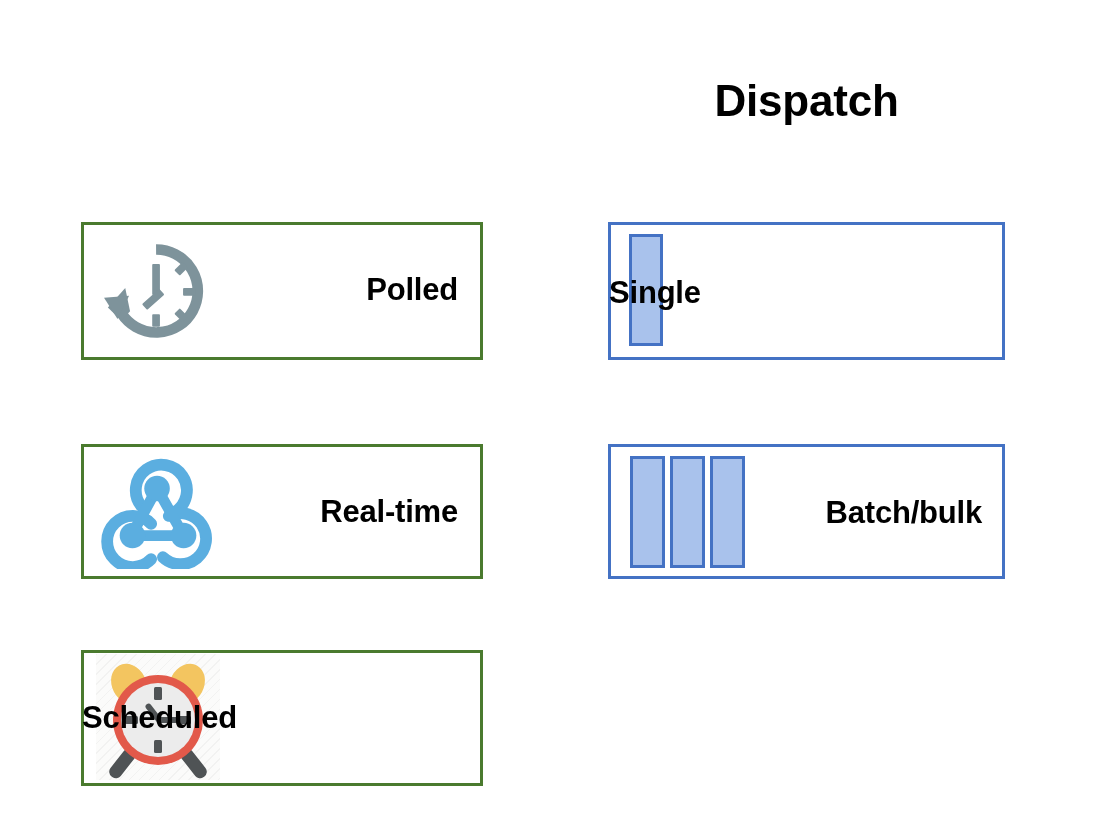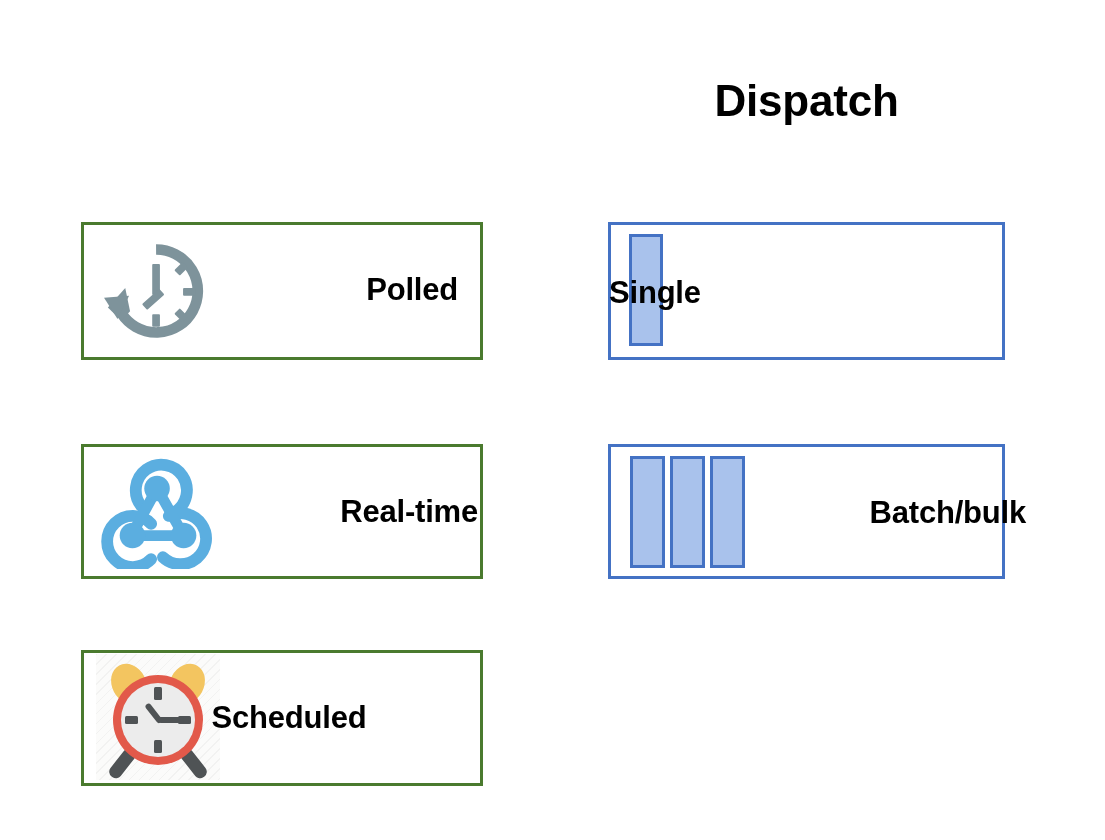--- a/index.html
+++ b/index.html
@@ -81,24 +81,24 @@
   
   #icon-polled    { left: 100px; top: 238px; width: 116px; height: 106px; }
   #icon-realtime  { left: 100px; top: 455px; width: 118px; height: 114px; }
   #icon-scheduled { left: 96px;  top: 654px; width: 124px; height: 126px;
                     background: #fbfbfa; }
   #icon-single    { left: 629px; top: 234px; width: 34px; height: 112px; }
   #icon-batch     { left: 629px; top: 456px; width: 117px; height: 112px; }
 
   
   #label-polled    { left: 82px;  top: 272px; width: 376px; text-align: right; }
-  #label-realtime  { left: 82px;  top: 494px; width: 376px; text-align: right; padding-left: 20px; }
-  #label-scheduled { left: 82px;  top: 700px; width: 366px; text-align: center; margin-left: 24px; }
+  #label-realtime  { left: 82px;  top: 494px; width: 376px; text-align: right; }
+  #label-scheduled { left: 82px;  top: 700px; width: 366px; text-align: left; }
   #label-single    { left: 609px; top: 275px; width: 373px; text-align: left; }
-  #label-batch     { left: 609px; top: 495px; width: 373px; text-align: right; padding-left: 44px; }
+  #label-batch     { left: 609px; top: 495px; width: 373px; text-align: right; }
 
   
   .bar {
     box-sizing: border-box;
     background: #A9C2EC;
     border: 3px solid #4472C4;
   }
   #icon-single .bar { width: 34px; height: 112px; }
   #icon-batch {
     display: flex;

